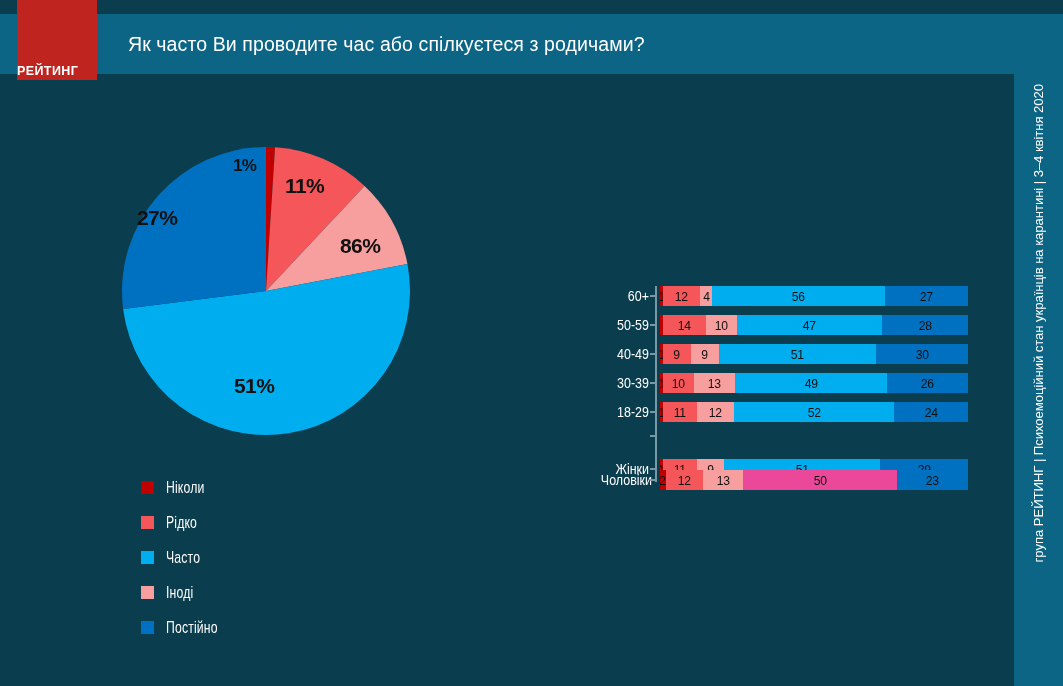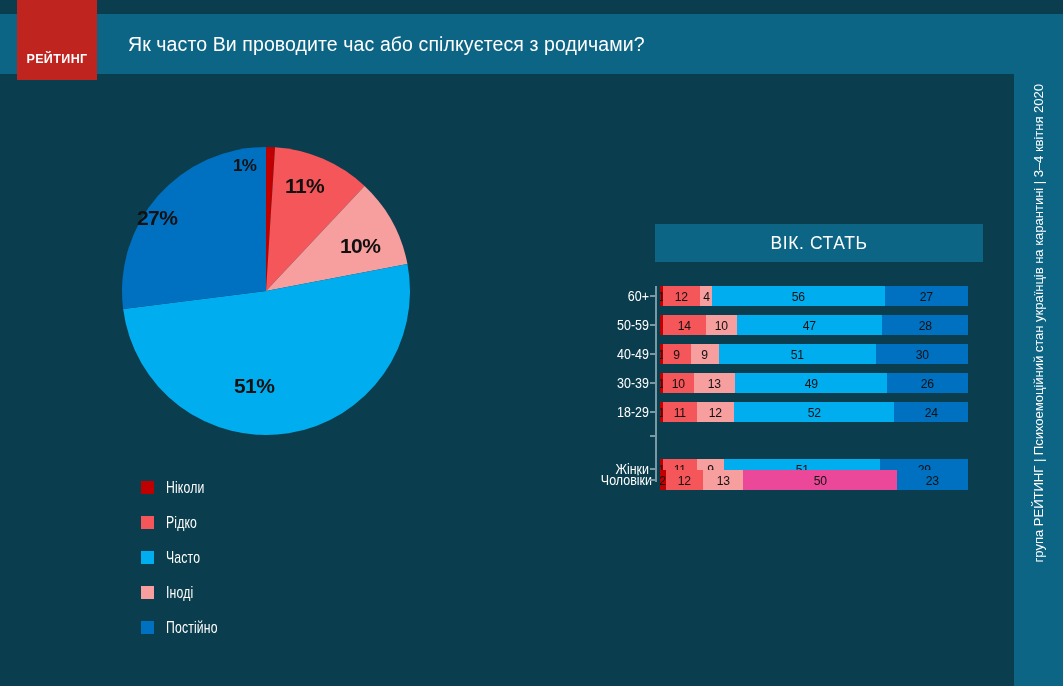--- a/index.html
+++ b/index.html
@@ -44,23 +44,23 @@
     position: absolute;
     left: 17px;
     top: 0px;
     width: 80px;
     height: 80px;
     background: #c0241f;
   }
   .logo-text {
     position: absolute;
     left: 17px;
-    top: 52px;
+    top: 64px;
     width: 80px;
-    text-align: center;
+    text-align: left;
     color: #ffffff;
     font-size: 12.5px;
     font-weight: 700;
     letter-spacing: 0.4px;
   }
 
   
   .right-strip {
     position: absolute;
     left: 1014px;
@@ -225,21 +225,21 @@
   <div class="pie-wrap">
     <svg id="pie-svg" width="368" height="290" viewBox="0 0 368 290">
         <path d="M 184 145 L 184 1 A 144 144 0 0 1 193.04183481222114 1.284151106328892 Z" fill="#c00000"></path>
         <path d="M 184 145 L 193.04183481222114 1.284151106328892 A 144 144 0 0 1 282.5747832537312 40.02851765131675 Z" fill="#f4565a"></path>
         <path d="M 184 145 L 282.5747832537312 40.02851765131675 A 144 144 0 0 1 325.4493641049312 118.01709069965567 Z" fill="#f79e9e"></path>
         <path d="M 184 145 L 325.4493641049312 118.01709069965567 A 144 144 0 1 1 41.13548301071518 163.0479856332598 Z" fill="#00aeef"></path>
         <path d="M 184 145 L 41.13548301071518 163.0479856332598 A 144 144 0 0 1 183.99999999999997 1 Z" fill="#0070c0"></path>
       </svg>
     <div class="pie-label small" style="left:151px; top:10px;">1%</div>
     <div class="pie-label" style="left:203px; top:28px;">11%</div>
-    <div class="pie-label" style="left:258px; top:88px;">10%</div>
+    <div class="pie-label" style="left:258px; top:88px;">86%</div>
     <div class="pie-label" style="left:152px; top:228px;">51%</div>
     <div class="pie-label" style="left:55px;  top:60px;">27%</div>
   </div>
 
   <div class="legend" id="legend">
       <div class="legend-item">
         <span class="legend-swatch" style="background: rgb(192, 0, 0);"></span>
         <span class="legend-label">Ніколи</span>
       </div>
       <div class="legend-item">
@@ -253,21 +253,20 @@
       <div class="legend-item">
         <span class="legend-swatch" style="background: rgb(247, 158, 158);"></span>
         <span class="legend-label">Іноді</span>
       </div>
       <div class="legend-item">
         <span class="legend-swatch" style="background: rgb(0, 112, 192);"></span>
         <span class="legend-label">Постійно</span>
       </div>
     </div>
 
-  <div class="bar-header">ВІК. СТАТЬ</div>
 
   <div class="bar-panel">
     <div class="axis-line"></div>
     <div id="bar-rows">
         <div class="bar-row" style="top: 0px; width: 392px;">
           <div class="bar-row-label">60+</div>
           <div class="bar-tick"></div>
           <div class="bar-track">
             <div class="bar-seg" style="width: 1%; background: rgb(192, 0, 0);">
               <span>1</span>

